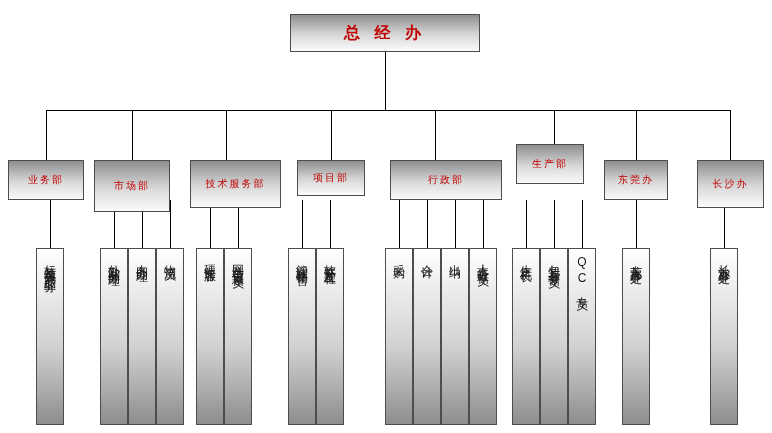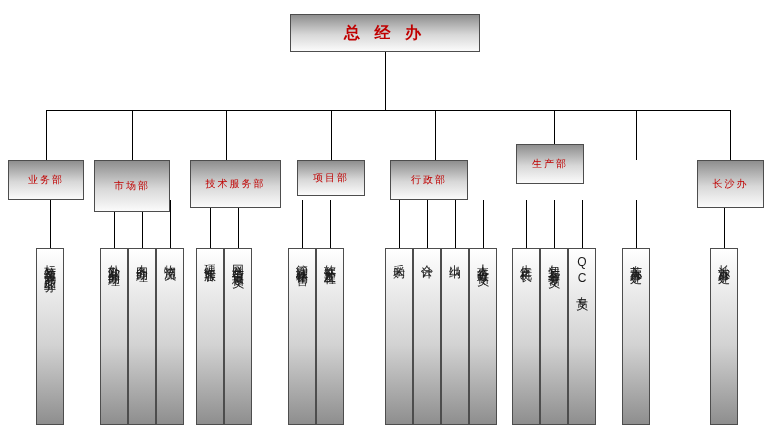--- a/index.html
+++ b/index.html
@@ -101,25 +101,28 @@
   </div>
   <div class="box" style="left:94px;top:160px;width:76px;height:52px">
     <span class="dlabel">市场部</span>
   </div>
   <div class="box" style="left:190px;top:160px;width:91px;height:48px">
     <span class="dlabel">技术服务部</span>
   </div>
   <div class="box" style="left:297px;top:160px;width:68px;height:36px">
     <span class="dlabel">项目部</span>
   </div>
-  <div class="box" style="left:390px;top:160px;width:78px;height:40px">
+  <div class="box" style="left:390px;top:160px;width:112px;height:40px">
     <span class="dlabel">行政部</span>
   </div>
   <div class="box" style="left:516px;top:144px;width:68px;height:40px">
     <span class="dlabel">生产部</span>
+  </div>
+  <div class="box" style="left:604px;top:160px;width:64px;height:40px">
+    <span class="dlabel">东莞办</span>
   </div>
   <div class="box" style="left:697px;top:160px;width:67px;height:48px">
     <span class="dlabel">长沙办</span>
   </div>
 
   <div class="vbox" style="left:36px;top:248px;width:28px;height:177px">
     <span class="vlabel">标签与条码产品业务</span>
   </div>
 
   <div class="vbox" style="left:100px;top:248px;width:28px;height:177px">

